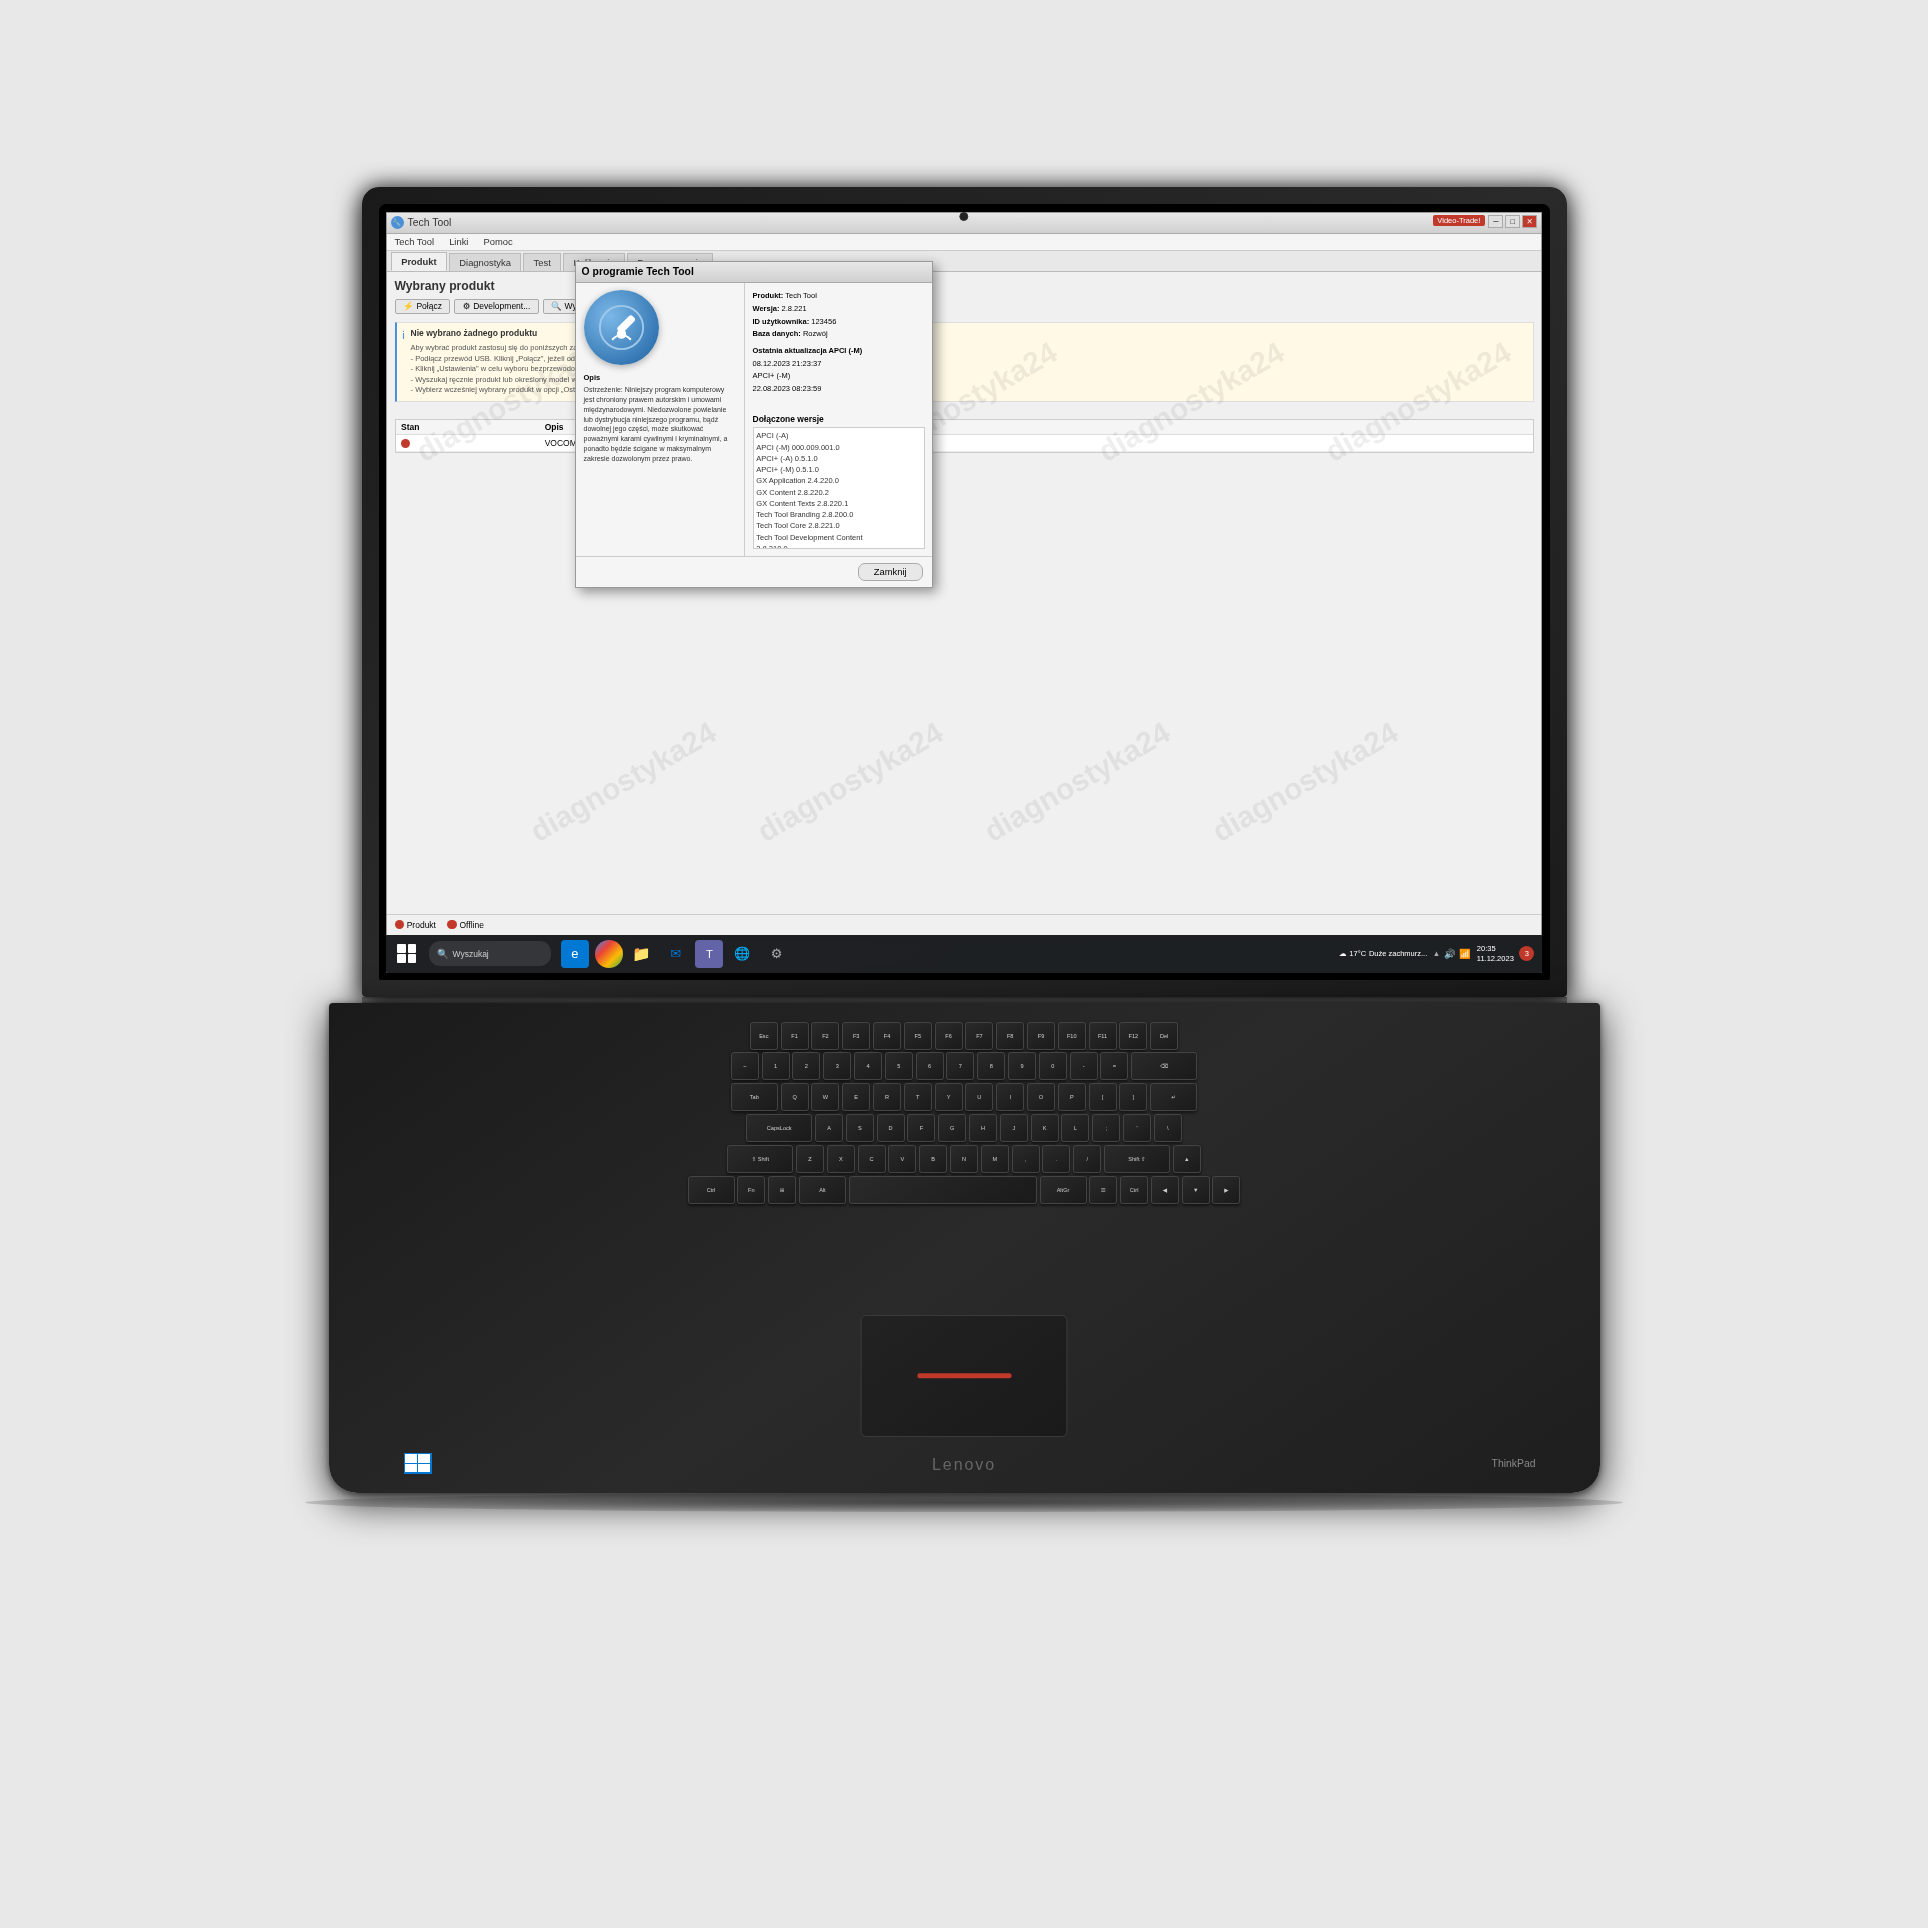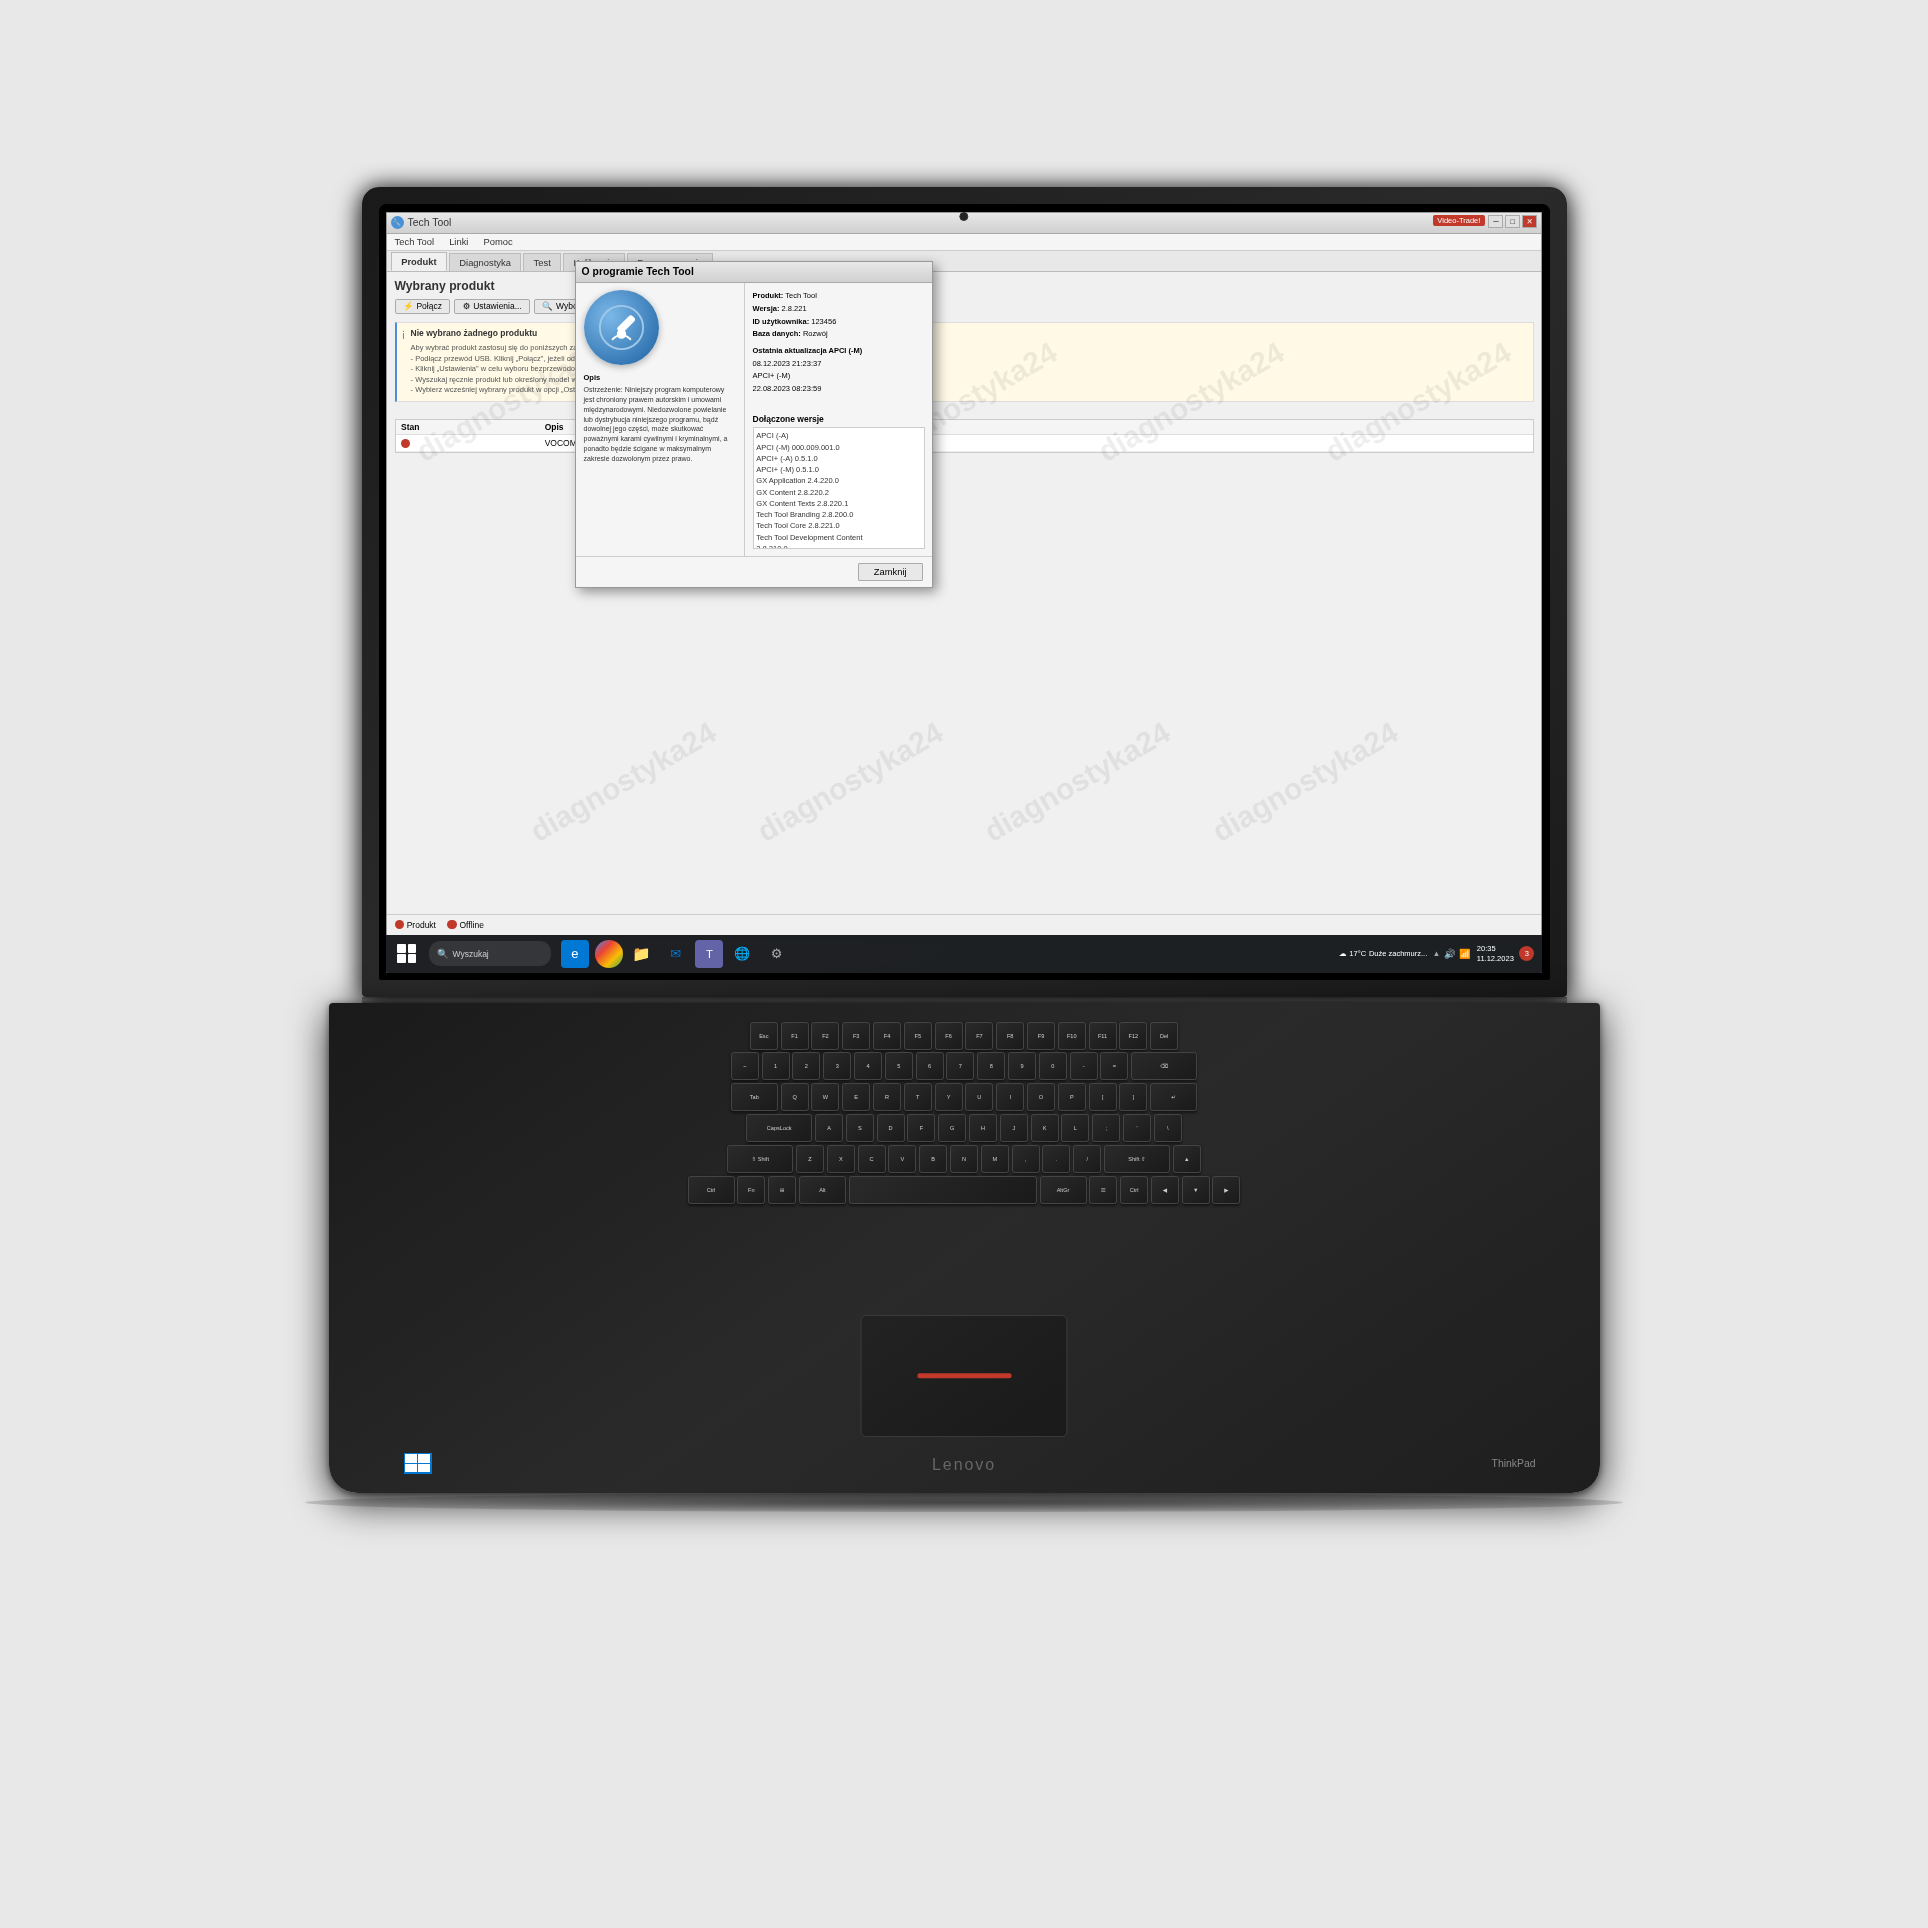--- a/index.html
+++ b/index.html
@@ -363,21 +363,21 @@
       justify-content: flex-end;
       padding: 5.6px 9.4px;
       border-top: 0.9px solid #ccc;
     }
 
     .dialog-close-btn {
       font-size: 9.4px;
       padding: 2.8px 15px;
       background: #e8e8e8;
       border: 0.9px solid #aaa;
-      border-radius: 1px;
+      border-radius: 7px;
       cursor: pointer;
     }
 
     
     .taskbar {
       position: absolute;
       bottom: 0;
       left: 0;
       right: 0;
       height: 38px;
@@ -665,21 +665,21 @@
             <div class="main-content">
               <div class="section-title">Wybrany produkt</div>
 
               <div class="toolbar">
                 <button class="toolbar-btn">
                   <span>⚡</span>
                   <span>Połącz</span>
                 </button>
                 <button class="toolbar-btn">
                   <span>⚙</span>
-                  <span>Ustawienia...</span>
+                  <span>Development...</span>
                 </button>
                 <button class="toolbar-btn">
                   <span>🔍</span>
                   <span>Wybór ręczny...</span>
                 </button>
                 <button class="toolbar-btn">
                   <span>📋</span>
                   <span>Ostatni...</span>
                 </button>
               </div>

